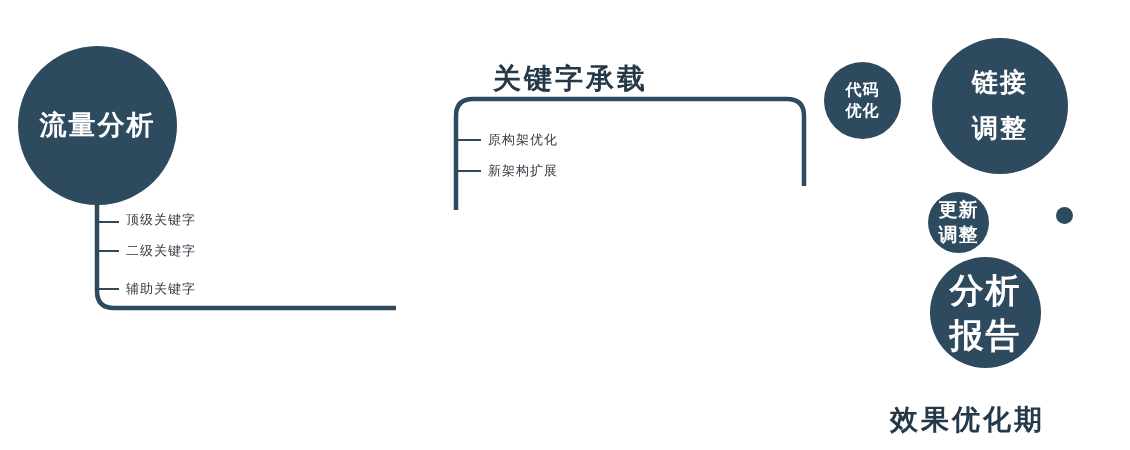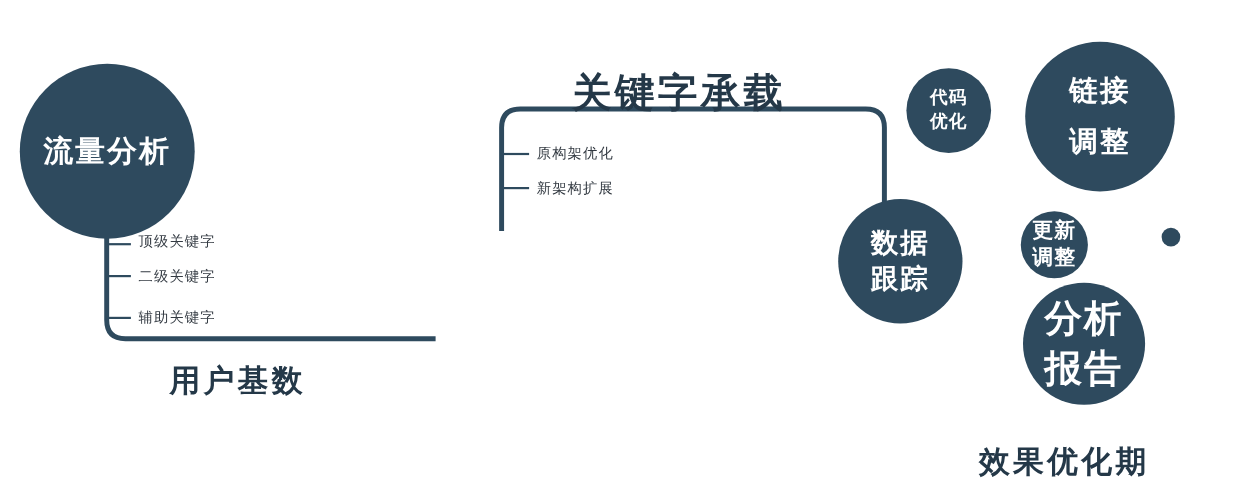--- a/index.html
+++ b/index.html
@@ -81,29 +81,25 @@
   <svg class="wires" viewBox="0 0 1130 450" xmlns="http://www.w3.org/2000/svg">
     <path class="main" d="M 97 190 L 97 291 Q 97 308 114 308 L 396 308"></path>
     <path class="main" d="M 456 210 L 456 116 Q 456 99 473 99 L 787 99 Q 804 99 804 116 L 804 186"></path>
     <path class="tick" d="M 99 222 H 119"></path>
     <path class="tick" d="M 99 251 H 119"></path>
     <path class="tick" d="M 99 289 H 119"></path>
     <path class="tick" d="M 458 140 H 481"></path>
     <path class="tick" d="M 458 171 H 481"></path>
   </svg>
 
-  <div class="node" style="left:18px;top:58px;width:159px;height:159px;font-size:27px;">
+  <div class="node" style="left:18px;top:46px;width:159px;height:159px;font-size:27px;">
     <span>流量分析</span>
   </div>
 
 
-  <div class="node" style="left:762px;top:181px;width:113px;height:113px;font-size:25px;">
-    <span>数据</span>
-    <span>跟踪</span>
-  </div>
 
   <div class="node" style="left:824px;top:62px;width:77px;height:77px;font-size:16px;letter-spacing:1px;text-align:center;">
     <span>代码</span>
     <span>优化</span>
   </div>
 
   <div class="node" style="left:932px;top:38px;width:136px;height:136px;font-size:26px;gap:12px;">
     <span>链接</span>
     <span>调整</span>
   </div>
@@ -113,23 +109,22 @@
     <span>调整</span>
   </div>
 
   <div class="node" style="left:930px;top:257px;width:111px;height:111px;font-size:34px;">
     <span>分析</span>
     <span>报告</span>
   </div>
 
   <div class="dot" style="left:1056px;top:207px;width:17px;height:17px;"></div>
 
-  <div class="edge-label" style="left:520px;top:60px;font-size:36px;">关键字承载</div>
+  <div class="edge-label" style="left:493px;top:60px;font-size:28px;">关键字承载</div>
 
-  <div class="edge-label" style="left:154px;top:327px;font-size:28px;">用户基数</div>
 
   <div class="branch-label" style="left:126px;top:212px;">顶级关键字</div>
   <div class="branch-label" style="left:126px;top:243px;">二级关键字</div>
   <div class="branch-label" style="left:126px;top:281px;">辅助关键字</div>
 
   <div class="branch-label" style="left:488px;top:132px;">原构架优化</div>
   <div class="branch-label" style="left:488px;top:163px;">新架构扩展</div>
 
   <div class="edge-label" style="left:890px;top:401px;font-size:28px;">效果优化期</div>
 

